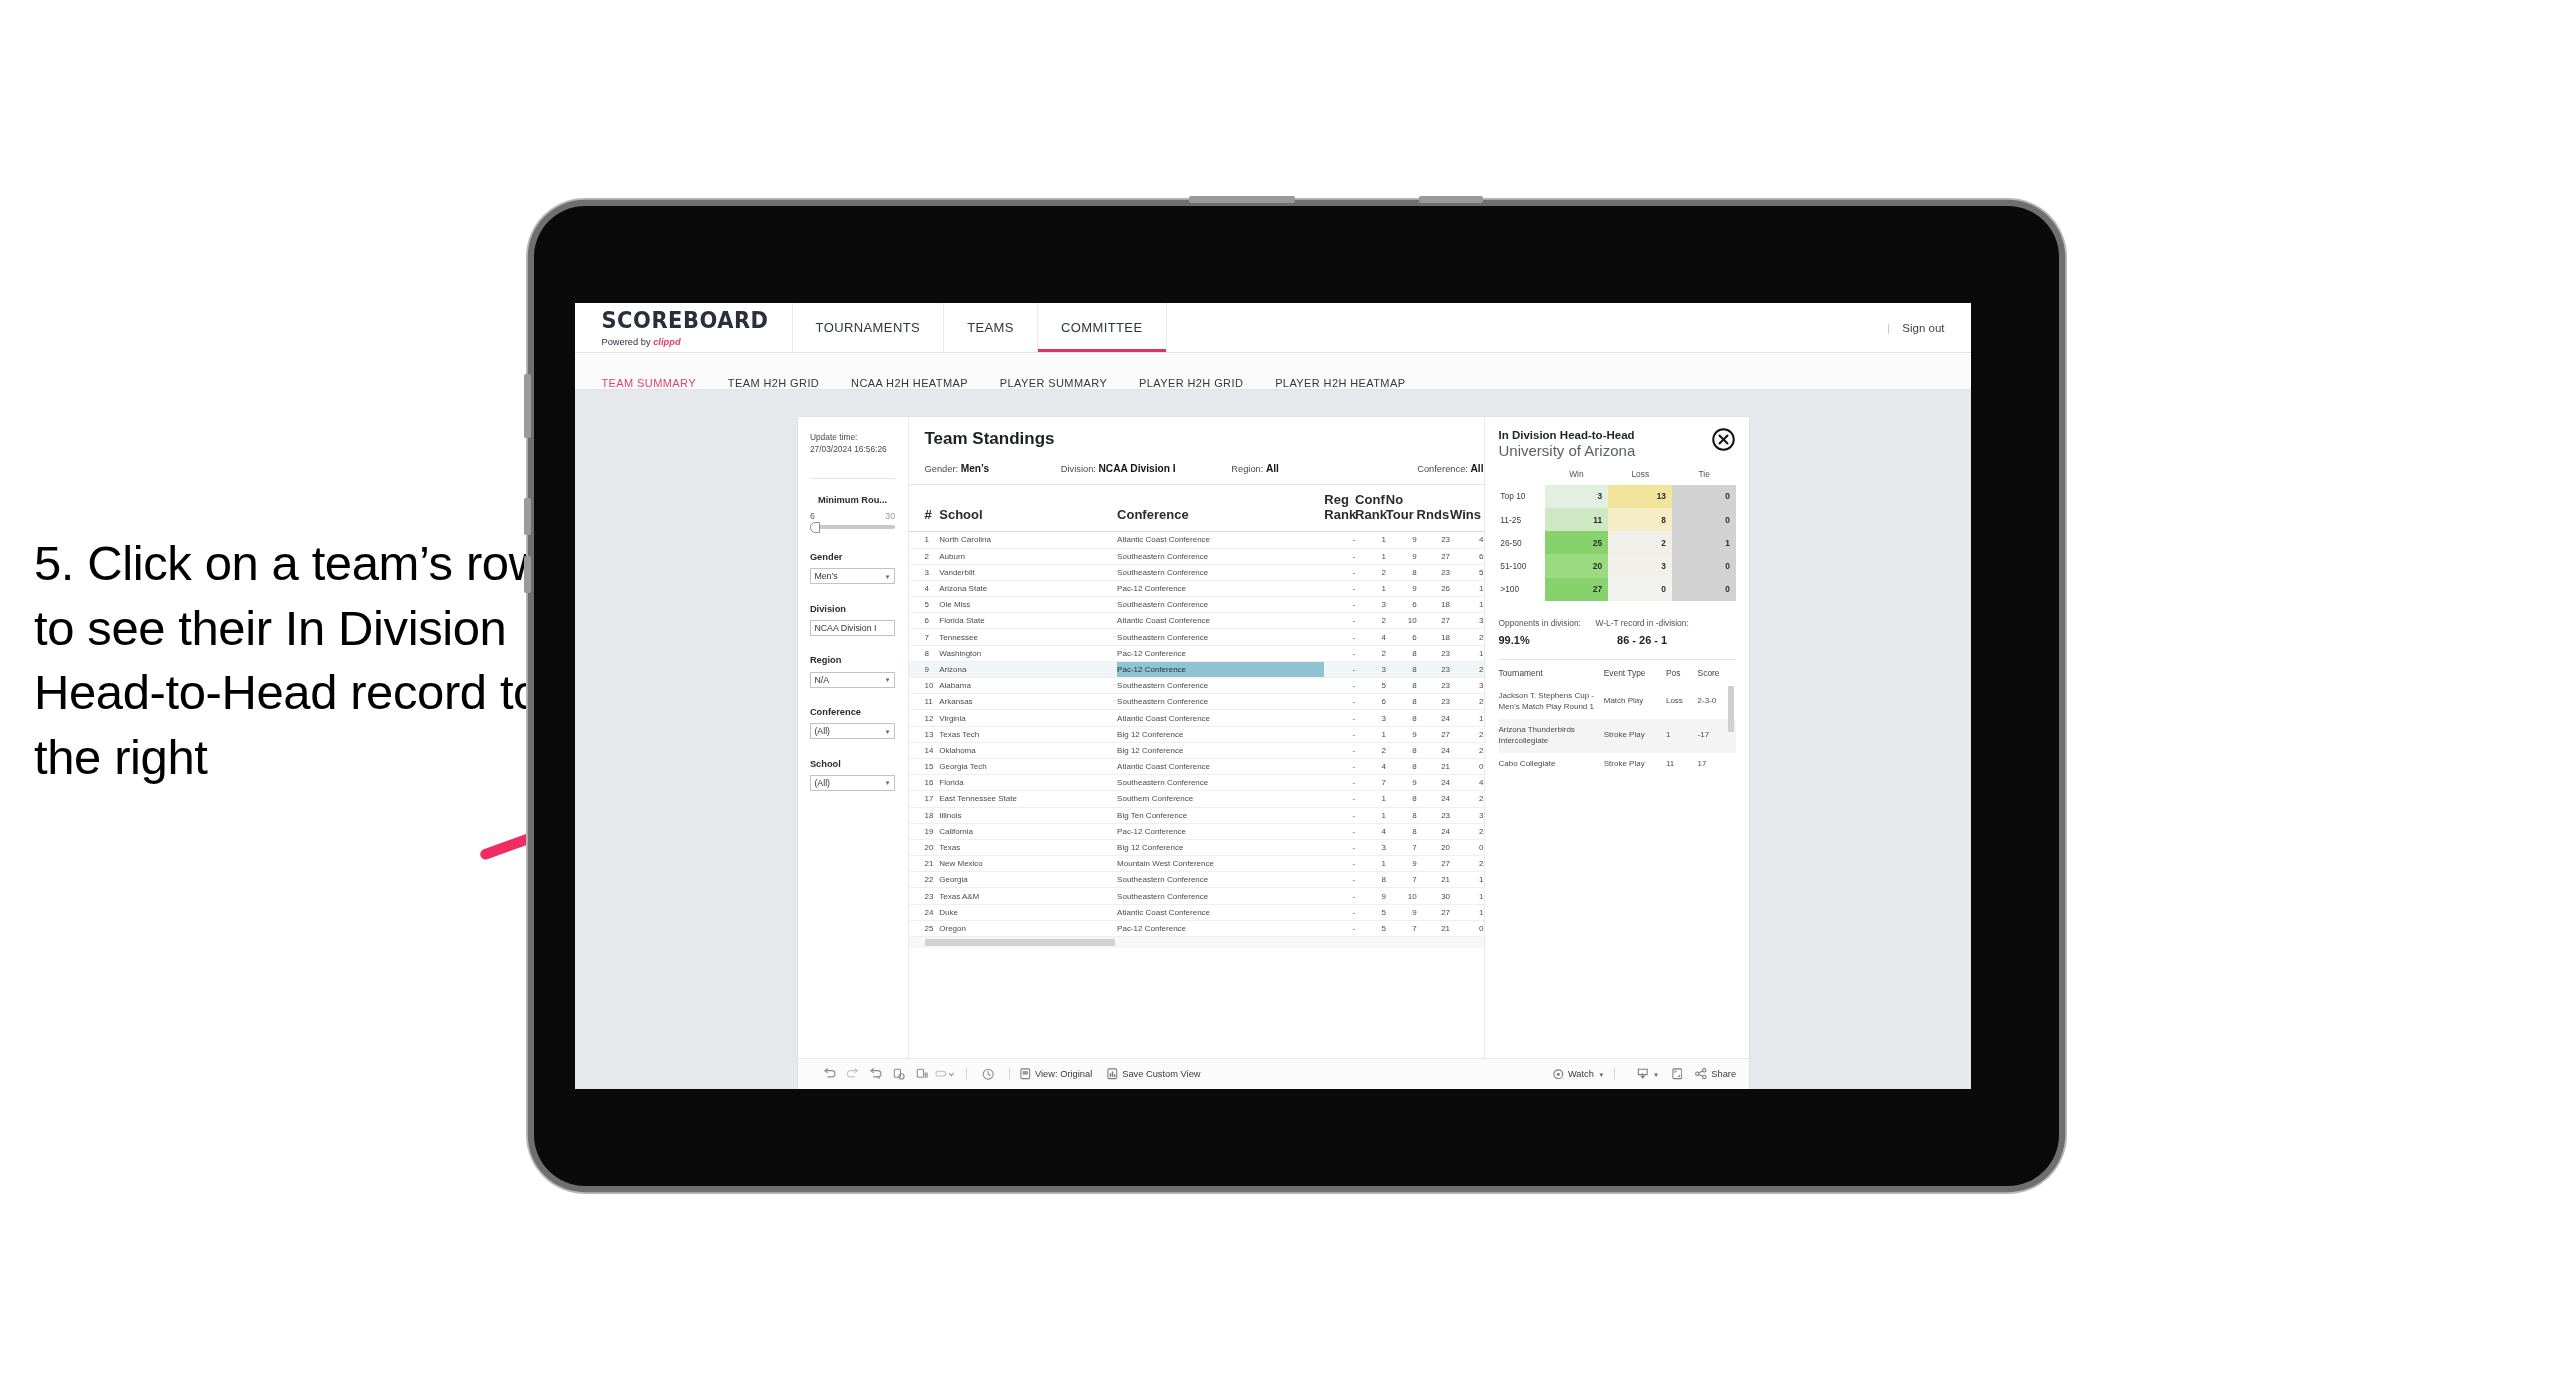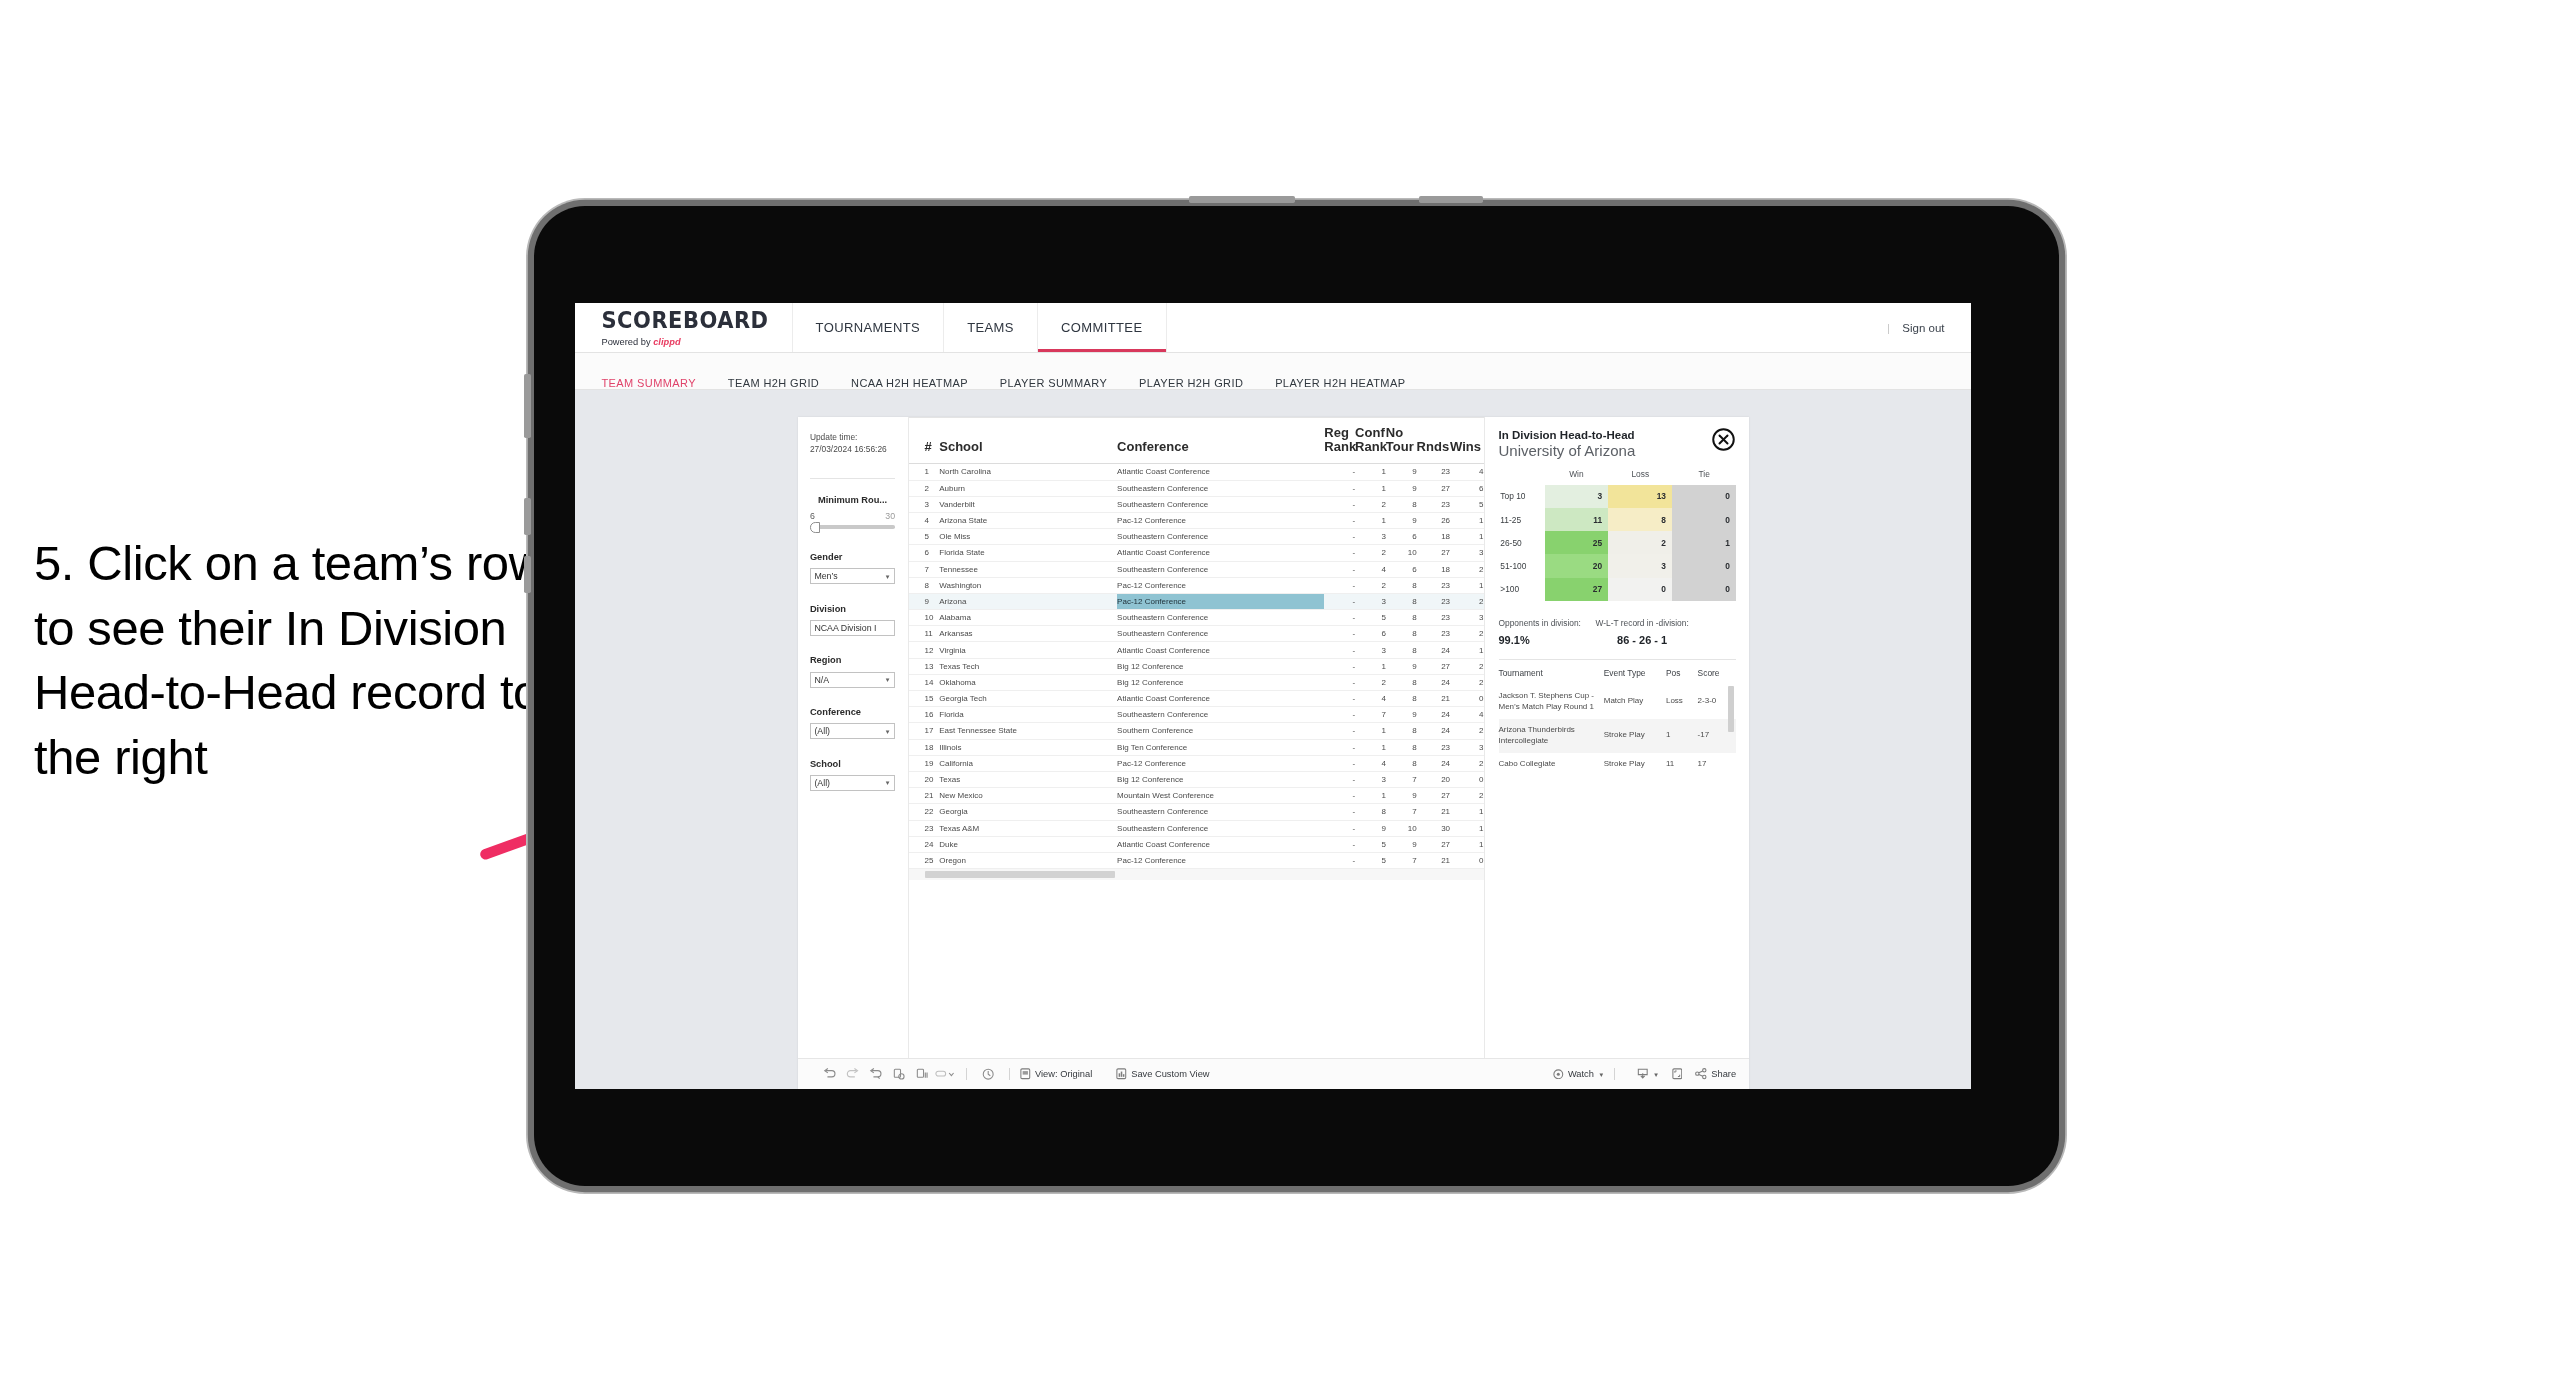--- a/index.html
+++ b/index.html
@@ -284,21 +284,21 @@
     border-top: 0.9px solid #e6e6e6;
     display: flex; align-items: center;
     padding: 0 12.4px 0 21px;
     gap: 0;
     font-size: 9.3px; color: #4a4a4a;
   }
   .tb-icon { width: 23px; display: flex; align-items: center; justify-content: center;
     color: #8b8b8b; cursor: pointer; }
   .tb-sep { width: 0.9px; height: 12.4px; background: #d4d4d4; margin: 0 9.7px; }
   .tb-item { display: flex; align-items: center; gap: 4.4px; cursor: pointer;
-    margin-right: 24px; color: #35393e; }
+    margin-right: 15px; color: #35393e; }
   #tb-spacer { flex: 1; }
   .tb-right { display: flex; align-items: center; gap: 4.4px; cursor: pointer; margin-left: 12.4px; color: #35393e;}
   svg { display: block; }
 </style>
 </head>
 <body>
 
 <div id="instruction">5. Click on a team’s row to see their In Division Head-to-Head record to the right</div>
 
 <svg id="arrow-svg" viewBox="0 0 560 250">
@@ -395,20 +395,29 @@
             <div class="filter-block">
               <div class="filter-label">School</div>
               <div class="select">
                 <span>(All)</span>
                 <span class="caret">▼</span>
               </div>
             </div>
           </div>
 
           <div id="standings">
+            <div id="standings-head">
+              <div id="st-title">Team Standings</div>
+              <div id="st-filters">
+                <div id="st-f-gender"><span>Gender:</span> <b>Men’s</b></div>
+                <div id="st-f-div"><span>Division:</span> <b>NCAA Division I</b></div>
+                <div id="st-f-region"><span>Region:</span> <b>All</b></div>
+                <div><span>Conference:</span> <span style="font-weight:700;color:#141414;font-size:10.2px">All</span></div>
+              </div>
+            </div>
 
             <div id="table-wrap">
               <table class="stt">
                 <thead>
                   <tr>
                     <th class="c-rank">#</th>
                     <th class="c-school">School</th>
                     <th class="c-conf">Conference</th>
                     <th class="c-num" style="text-align:left !important">Reg Rank</th>
                     <th class="c-num" style="text-align:left !important">Conf Rank</th>

